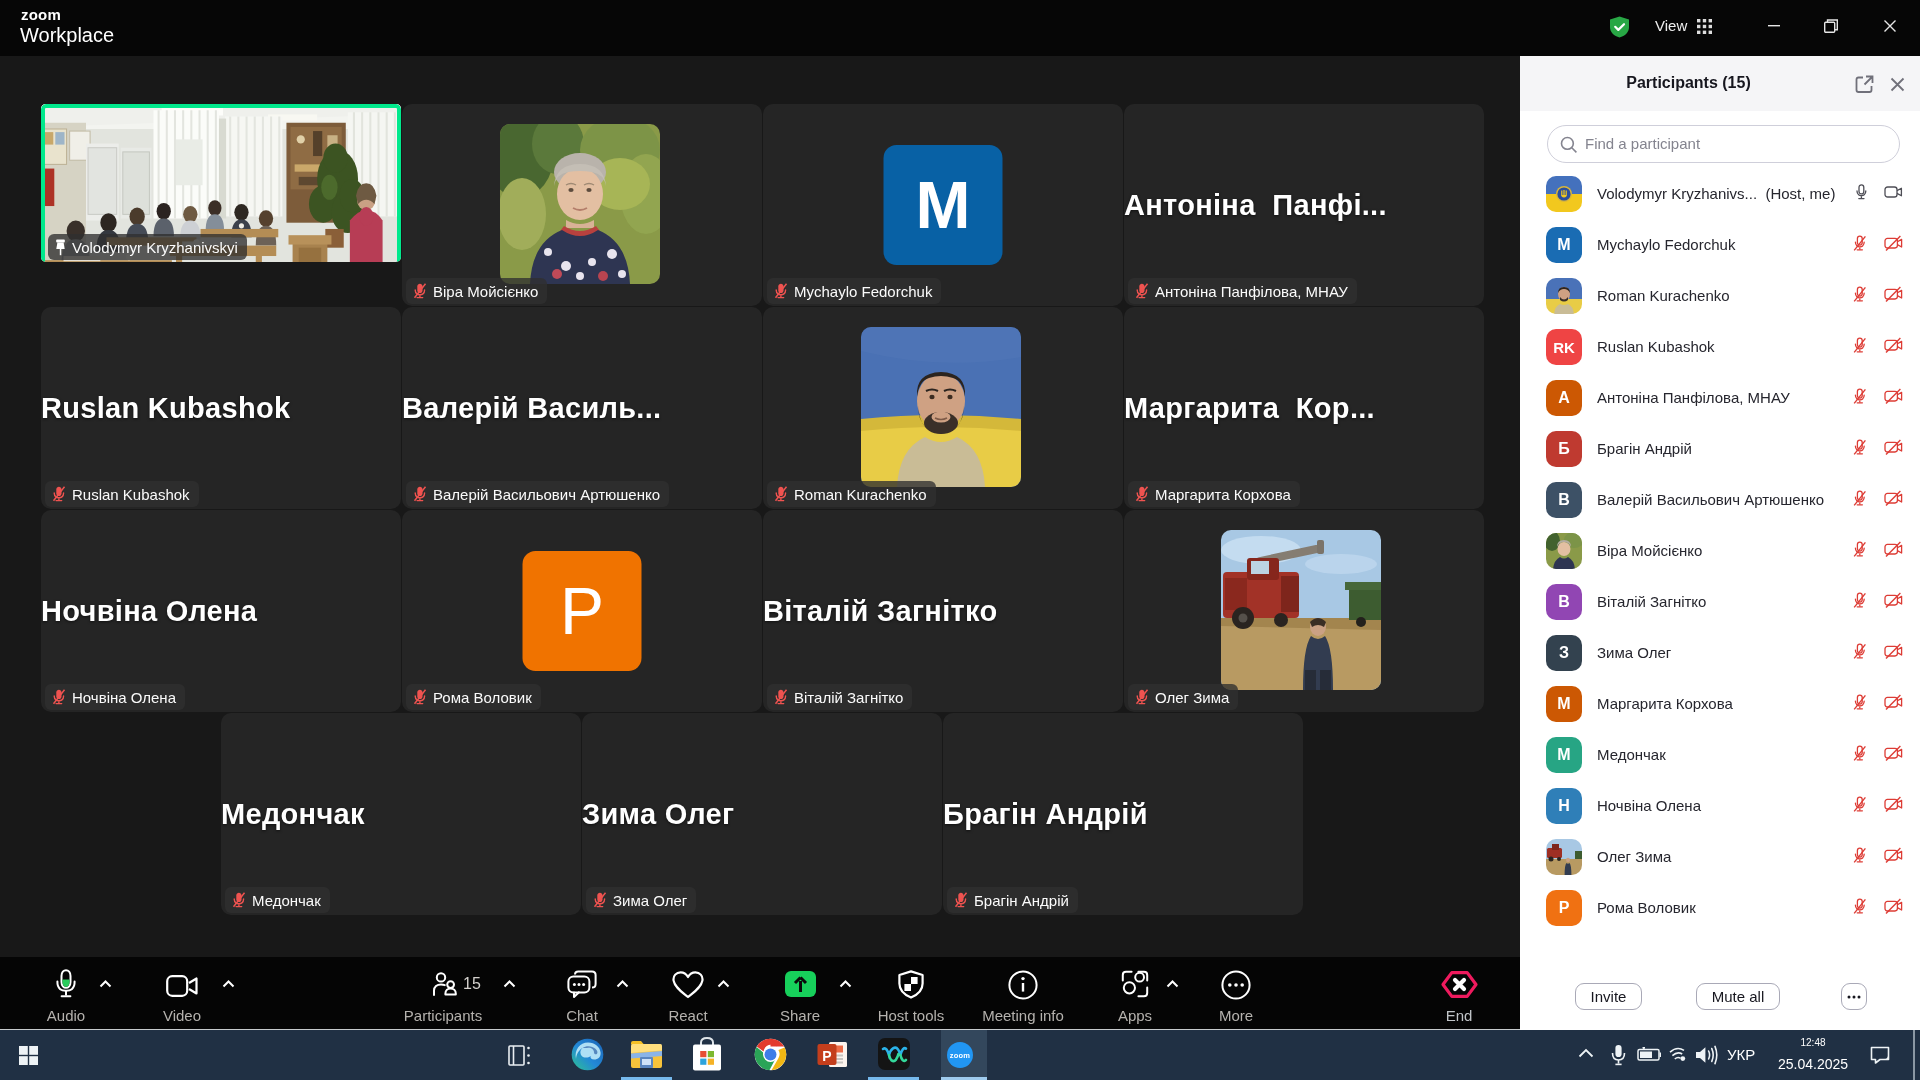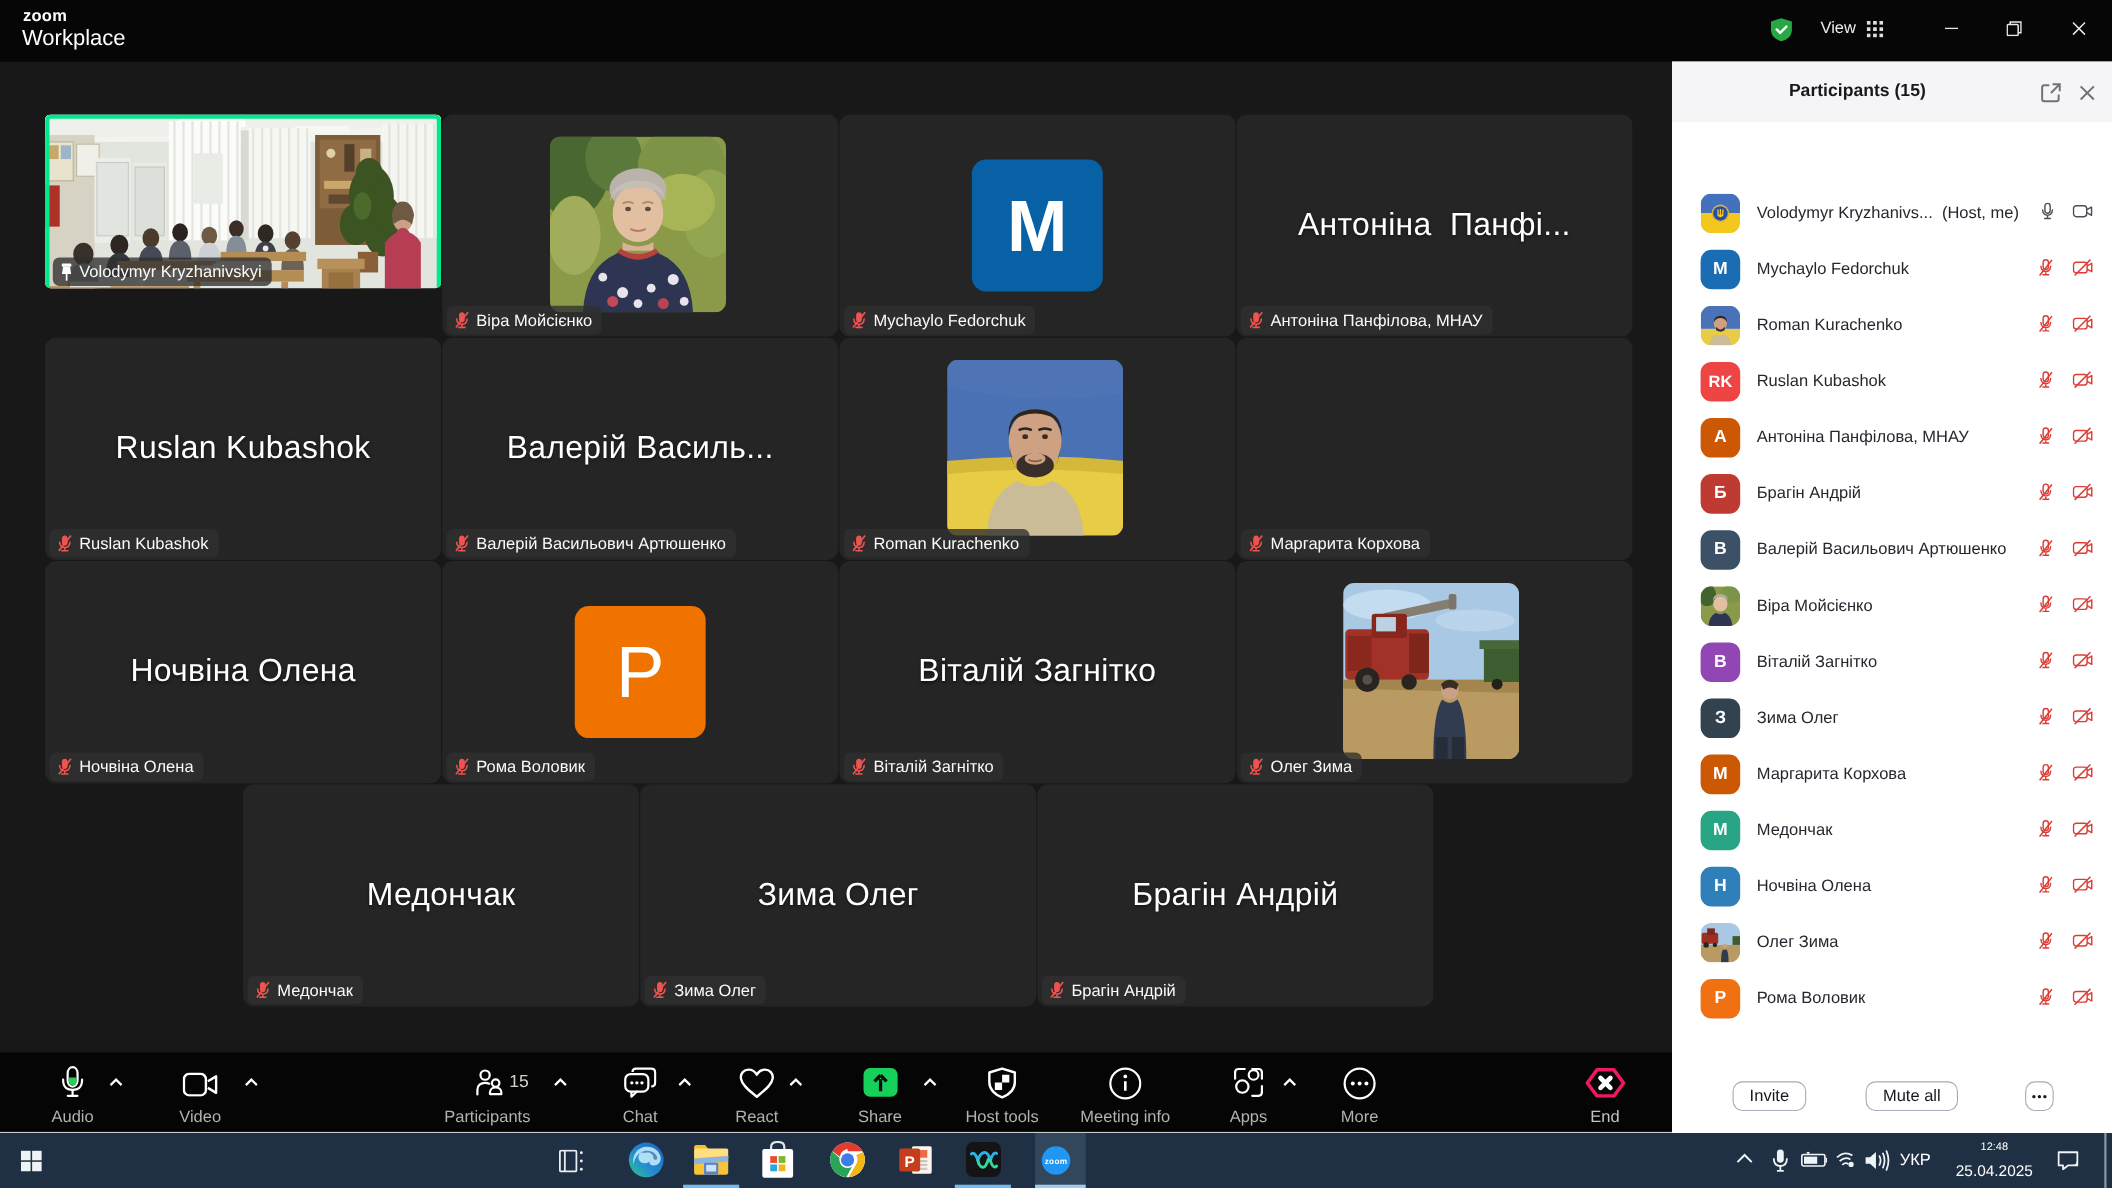--- a/index.html
+++ b/index.html
@@ -9,21 +9,21 @@
 
 
 #titlebar { left:0; top:0; width:1920px; height:56px; background:#060606; }
 #logo-zoom { left:21px; top:6px; color:#fff; font-size:15px; font-weight:700; letter-spacing:.2px; }
 #logo-wp { left:20px; top:24px; color:#fff; font-size:20px; font-weight:400; }
 #view-txt { left:1655px; top:17px; color:#eee; font-size:15px; }
 
 
 #stage { left:0; top:56px; width:1520px; height:901px; background:#181818; }
 .tile { position:absolute; width:360px; height:202px; background:#252525; overflow:hidden; border-radius:10px; }
-.bigname { position:absolute; left:0; right:0; top:50%; transform:translateY(-50%); text-align:center; color:#fff; font-size:29px; font-weight:400; letter-spacing:.3px; text-shadow:0 1px 3px rgba(0,0,0,.6); white-space:pre; }
+.bigname { position:absolute; left:0; right:0; top:50%; transform:translateY(-50%); color:#fff; font-size:29px; font-weight:700; letter-spacing:.3px; text-shadow:0 1px 3px rgba(0,0,0,.6); white-space:pre; }
 .pill { position:absolute; left:4px; bottom:2px; height:26px; background:rgba(48,48,48,.78); border-radius:6px; display:flex; align-items:center; padding:0 9px 0 7px; gap:6px; }
 .pill span { color:#fbfbfb; font-size:15px; white-space:nowrap; }
 .sq-avatar { position:absolute; left:50%; top:50%; transform:translate(-50%,-50%); border-radius:13px; display:flex; align-items:center; justify-content:center; color:#fff; font-weight:700; }
 .photo { position:absolute; border-radius:10px; overflow:hidden; }
 
 
 #toolbar { left:0; top:957px; width:1520px; height:73px; background:#050505; }
 .tbi { position:absolute; color:#b5b2ae; font-size:15px; text-align:center; }
 .chev { position:absolute; }
 
@@ -344,20 +344,21 @@
       </svg>
     </div>
     <div class="pill">
           <svg width="14" height="16" viewBox="1.6 0 13 16">
             <use href="#micm"></use>
           </svg>
           <span>Roman Kurachenko</span>
         </div>
   </div>
   <div class="tile" style="left:1124px;top:251px">
+    <div class="bigname">Маргарита  Кор...</div>
     <div class="pill">
           <svg width="14" height="16" viewBox="1.6 0 13 16">
             <use href="#micm"></use>
           </svg>
           <span>Маргарита Корхова</span>
         </div>
   </div>
 
   <div class="tile" style="left:41px;top:454px">
     <div class="bigname">Ночвіна Олена</div>
@@ -562,20 +563,27 @@
 <div class="abs" id="panel">
   <div id="panel-head"></div>
   <div id="panel-title">Participants (15)</div>
   <svg class="abs" style="left:335px;top:19px" width="19" height="19" viewBox="0 0 19 19">
     <path d="M8 2.5 L3.5 2.5 Q1.5 2.5 1.5 4.5 L1.5 15 Q1.5 17 3.5 17 L14.5 17 Q16.5 17 16.5 15 L16.5 11" fill="none" stroke="#70707a" stroke-width="1.8"></path>
     <path d="M11 1.5 L17.5 1.5 L17.5 8 M17.5 1.5 L9.5 9.5" fill="none" stroke="#70707a" stroke-width="1.8"></path>
   </svg>
   <svg class="abs" style="left:370px;top:21px" width="15" height="15" viewBox="0 0 15 15">
     <path d="M1.5 1.5 L13.5 13.5 M13.5 1.5 L1.5 13.5" stroke="#70707a" stroke-width="1.8"></path>
   </svg>
+  <div id="search">
+    <svg class="abs" style="left:12px;top:10px" width="18" height="18" viewBox="0 0 18 18">
+      <circle cx="7.4" cy="7.4" r="5.9" fill="none" stroke="#84848f" stroke-width="1.6"></circle>
+      <line x1="11.8" y1="11.8" x2="16.4" y2="16.4" stroke="#84848f" stroke-width="1.6"></line>
+    </svg>
+    <span>Find a participant</span>
+  </div>
   <div id="plist">
     <div class="prow" style="top:113px">
       <div class="pav">
             <svg width="36" height="36" viewBox="0 0 36 36">
               <rect width="36" height="18" fill="#4471bd"></rect>
               <rect y="18" width="36" height="18" fill="#f2c81e"></rect>
               <circle cx="18" cy="18" r="8" fill="#d9b63a"></circle>
               <circle cx="18" cy="18" r="6.6" fill="#2b4f9e"></circle>
               <path d="M15.2 14.5 L15.2 20 Q18 23 20.8 20 L20.8 14.5 L19.6 14.5 L19.6 19 L18.6 19 L18.6 14 L17.4 14 L17.4 19 L16.4 19 L16.4 14.5 Z" fill="#f2c81e"></path>
             </svg>

